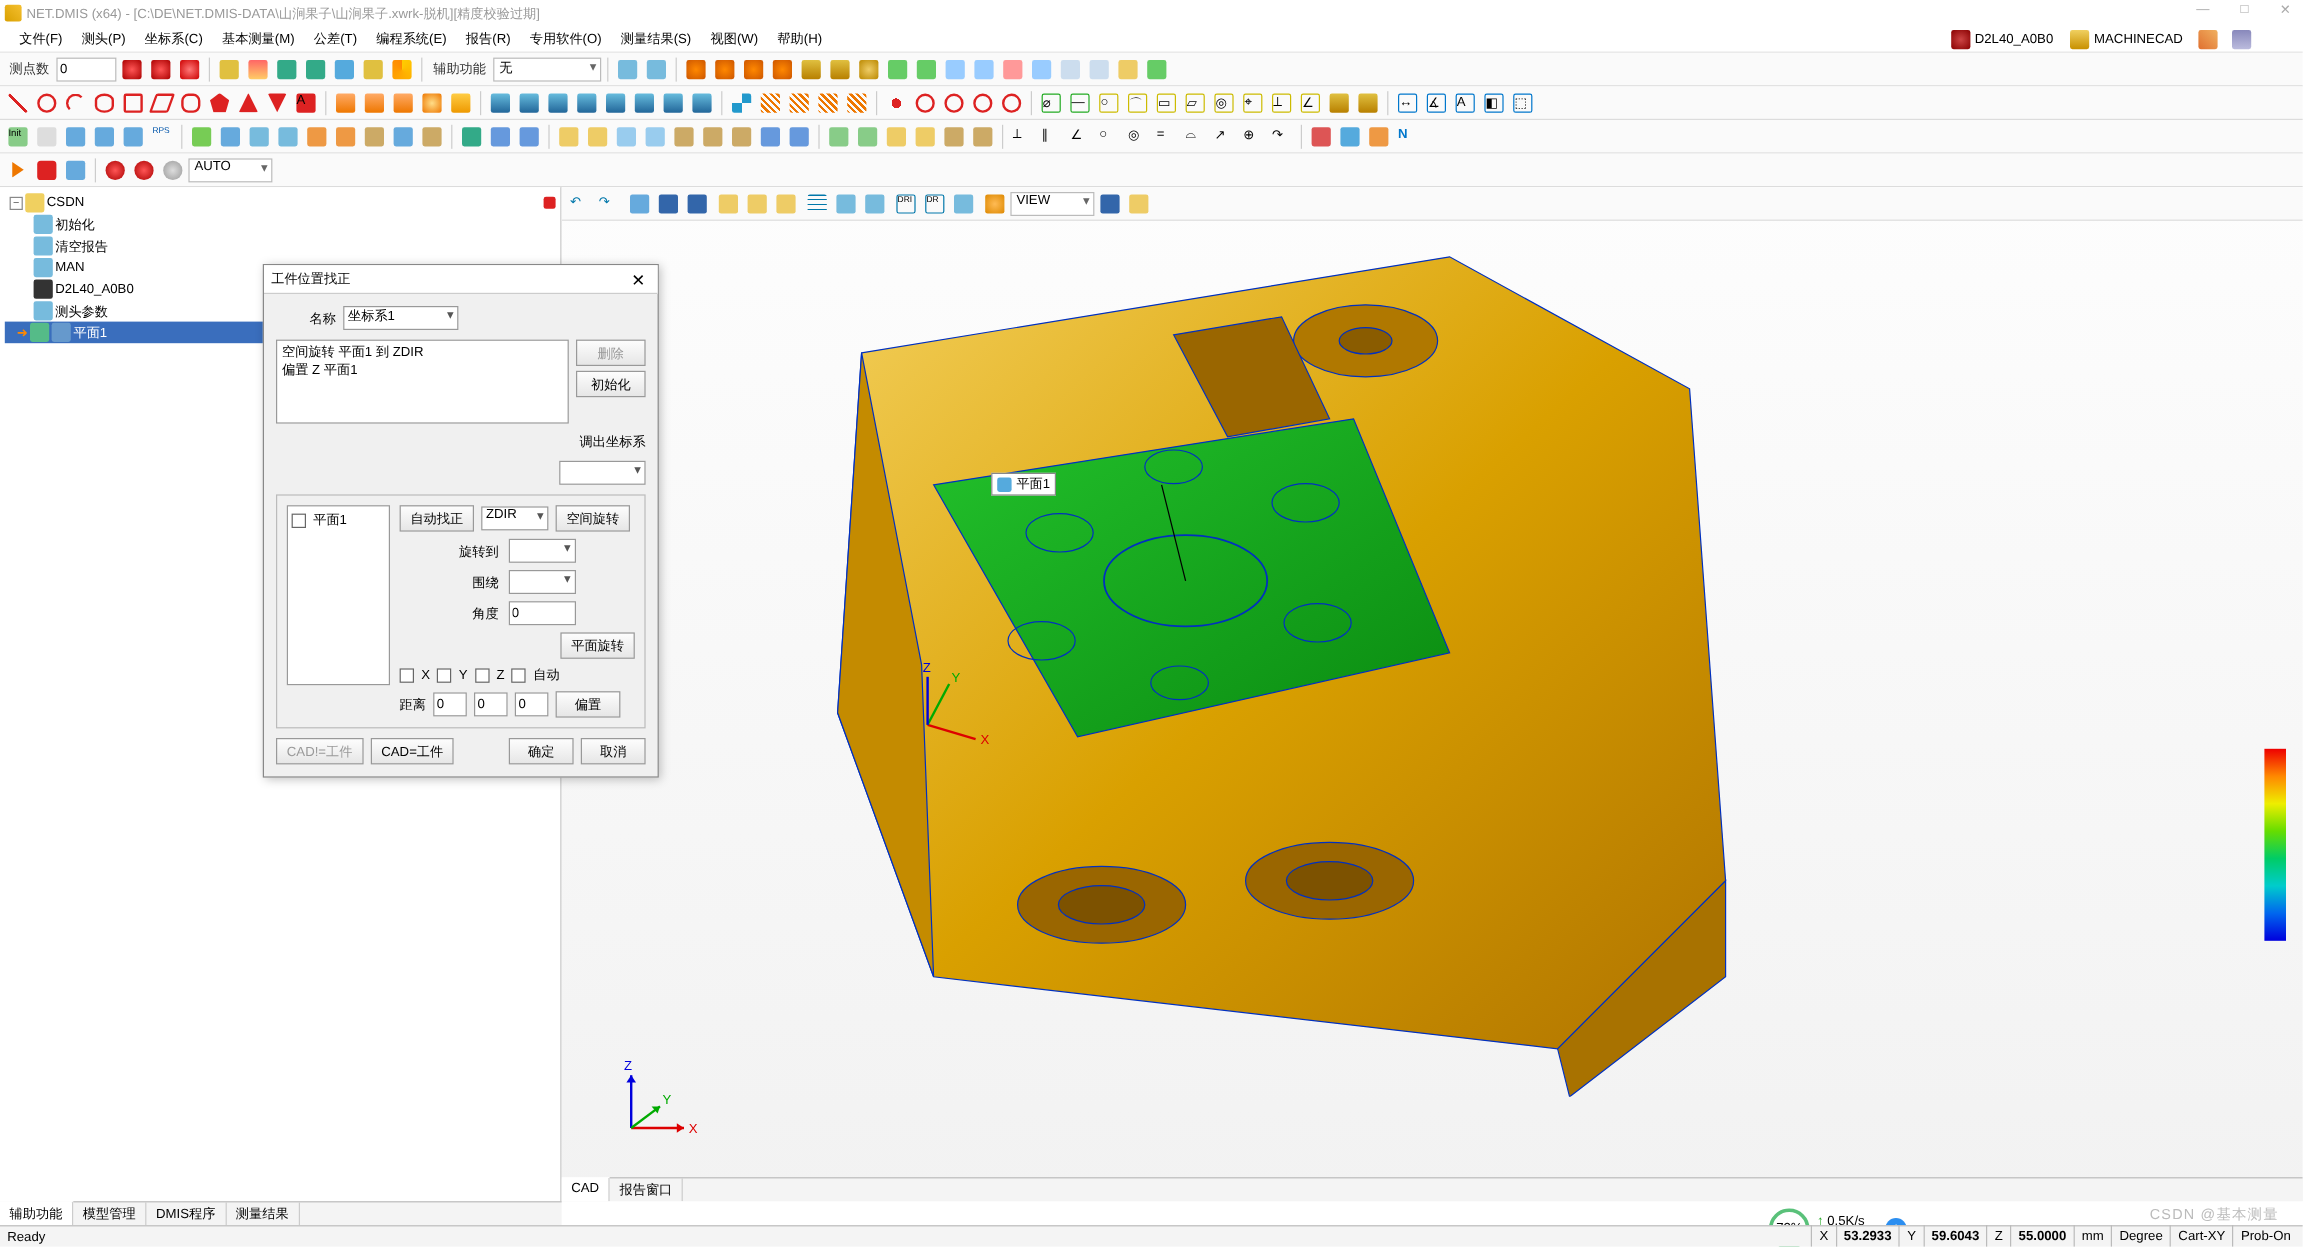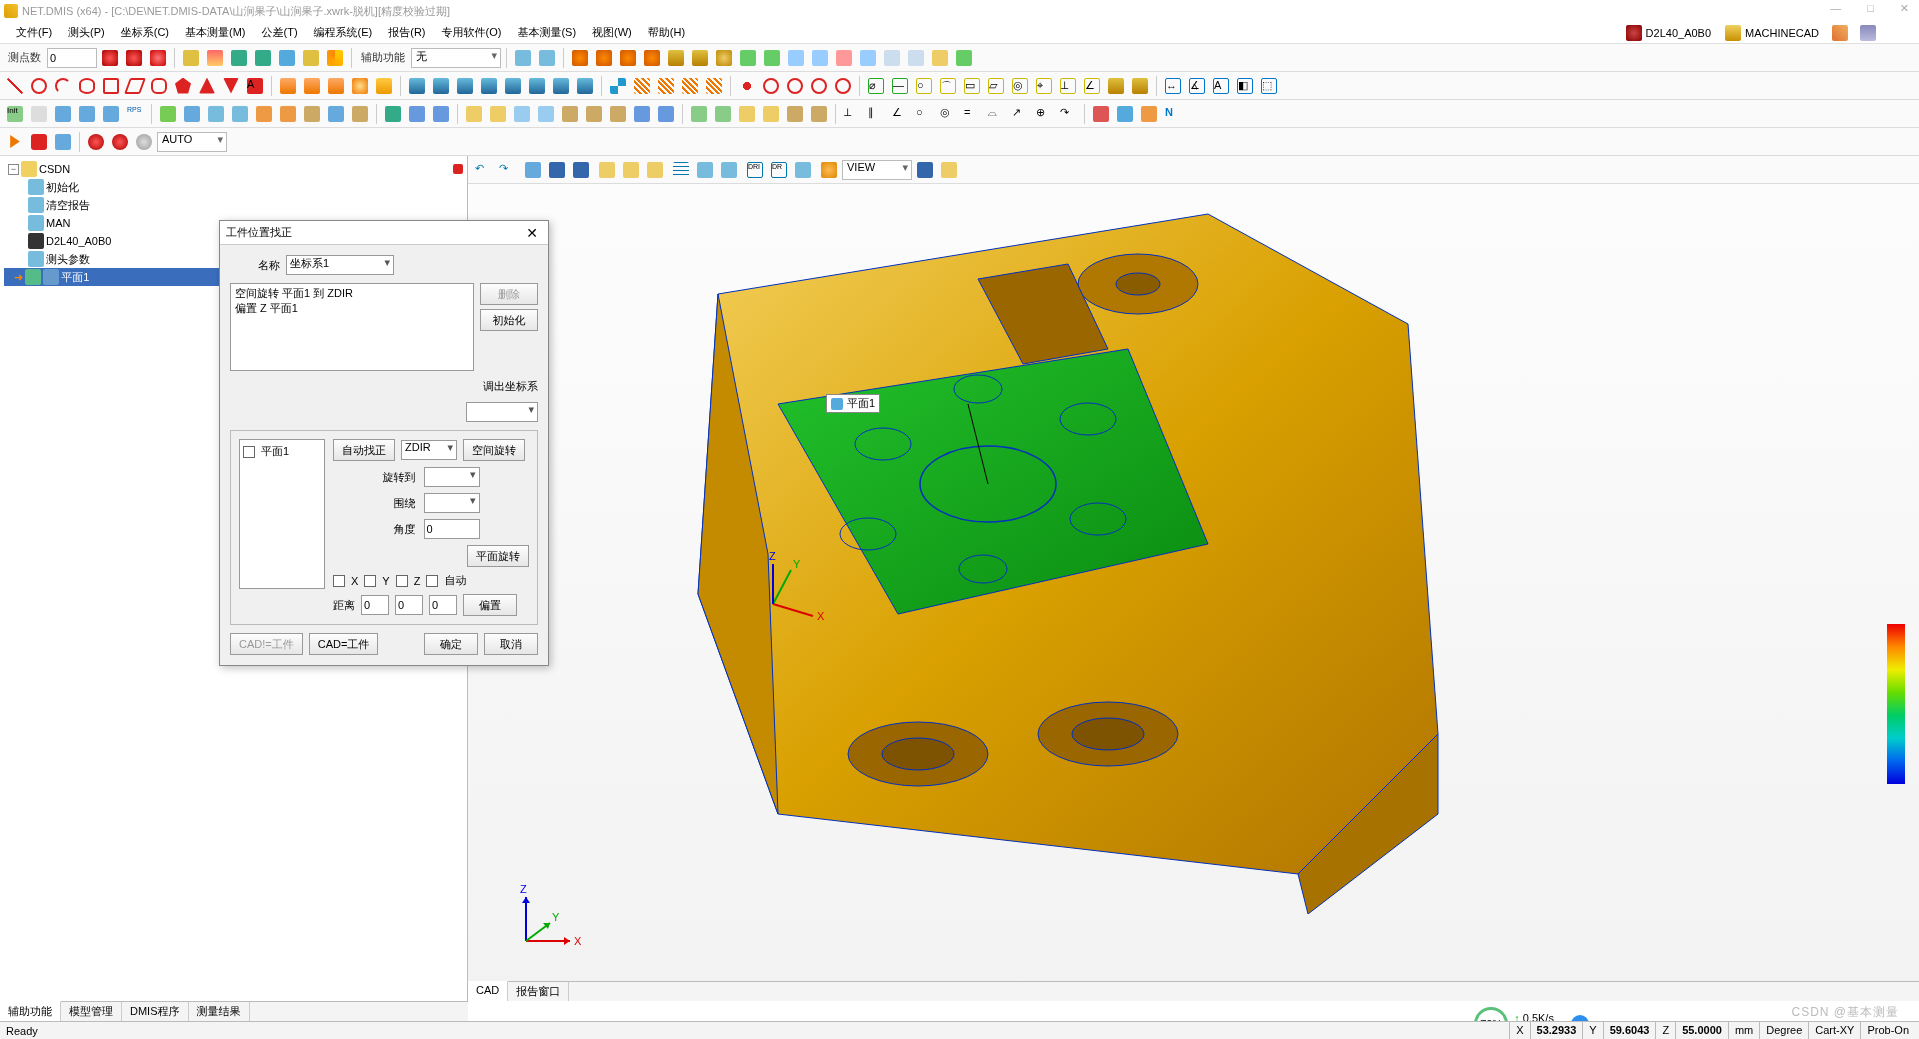--- a/index.html
+++ b/index.html
@@ -37,21 +37,21 @@
 .colorbar { position:absolute; right:14px; top:440px; width:18px; height:160px; background:linear-gradient(#e00,#f80,#ee0,#6d0,#0c6,#0cc,#06e,#00d); }
 .viewlabel { position:absolute; left:358px; top:210px; background:#fff; border:1px solid #888; padding:1px 4px; display:flex; align-items:center; gap:4px; }
 .dialog { position:absolute; left:219px; top:220px; width:330px; background:#f0f0f0; border:1px solid #888; box-shadow:2px 2px 8px rgba(0,0,0,.25); }
 .dlg-title { height:24px; background:#fff; border-bottom:1px solid #ccc; display:flex; align-items:center; padding:0 6px; }
 .dlg-close { margin-left:auto; width:20px; text-align:center; cursor:pointer; font-size:14px;}
 .dlg-body { padding:10px; display:flex; flex-direction:column; gap:8px; }
 .row { display:flex; align-items:center; gap:6px; }
 .lbl { width:50px; text-align:right; }
 .sel { width:86px; height:20px; border:1px solid #999; background:#fff; position:relative; padding:0 14px 0 3px;}
 .sel:after{content:"▾";position:absolute;right:3px;color:#555;}
-.listbox { height:88px; border:1px solid #999; background:#fff; padding:2px 4px; font-size:11px; }
+.listbox { height:70px; border:1px solid #999; background:#fff; padding:2px 4px; font-size:11px; }
 .btn { height:22px; padding:0 8px; border:1px solid #999; background:linear-gradient(#fdfdfd,#e6e6e6); cursor:pointer; display:flex; align-items:center; justify-content:center; min-width:54px;}
 .btn.disabled { color:#999; }
 .panelbox { border:1px solid #bbb; padding:8px; display:flex; gap:8px; }
 .checklist { width:86px; height:150px; border:1px solid #999; background:#fff; padding:3px; }
 .checkrow { display:flex; align-items:center; gap:6px; padding:1px 0;}
 .chk { width:12px; height:12px; border:1px solid #666; background:#fff;}
 .numfld { width:28px; height:20px; border:1px solid #999; background:#fff; text-align:left; padding:0 2px;}
 .grid3 { display:grid; grid-template-columns:auto auto; gap:6px 8px; align-items:center; }
 .statusbar { position:absolute; left:0; right:0; bottom:0; height:18px; background:#f4f4f4; border-top:1px solid #bbb; display:flex; align-items:center; padding:0 6px; font-size:11px; }
 .status-right { position:absolute; right:4px; bottom:0; height:18px; display:flex; align-items:center; gap:0; }
@@ -78,21 +78,21 @@
 
 <div class="menubar">
   <span class="mitem">文件(F)</span>
   <span class="mitem">测头(P)</span>
   <span class="mitem">坐标系(C)</span>
   <span class="mitem">基本测量(M)</span>
   <span class="mitem">公差(T)</span>
   <span class="mitem">编程系统(E)</span>
   <span class="mitem">报告(R)</span>
   <span class="mitem">专用软件(O)</span>
-  <span class="mitem">基本测量(S)</span>
+  <span class="mitem">测量结果(S)</span>
   <span class="mitem">视图(W)</span>
   <span class="mitem">帮助(H)</span>
   <div class="menubar-right">
     <span class="chip">
       <span class="ico" style="background:radial-gradient(#c44,#800)"></span>
       <span>D2L40_A0B0</span>
     </span>
     <span class="chip">
       <span class="ico" style="background:linear-gradient(#f0d060,#c89000)"></span>
       <span>MACHINECAD</span>
@@ -739,21 +739,21 @@
 </div>
 
 <div class="dialog">
   <div class="dlg-title">
     <span>工件位置找正</span>
     <span class="dlg-close">✕</span>
   </div>
   <div class="dlg-body">
     <div class="row">
       <span class="lbl">名称</span>
-      <span class="sel" style="width:108px">坐标系1</span>
+      <span class="sel" style="width:96px">坐标系1</span>
     </div>
     <div class="row" style="align-items:flex-start">
       <div class="listbox" style="flex:1">
         <div>空间旋转 平面1 到 ZDIR</div>
         <div>偏置 Z 平面1</div>
       </div>
       <div style="display:flex;flex-direction:column;gap:4px;width:58px">
         <div class="btn disabled">删除</div>
         <div class="btn">初始化</div>
       </div>

